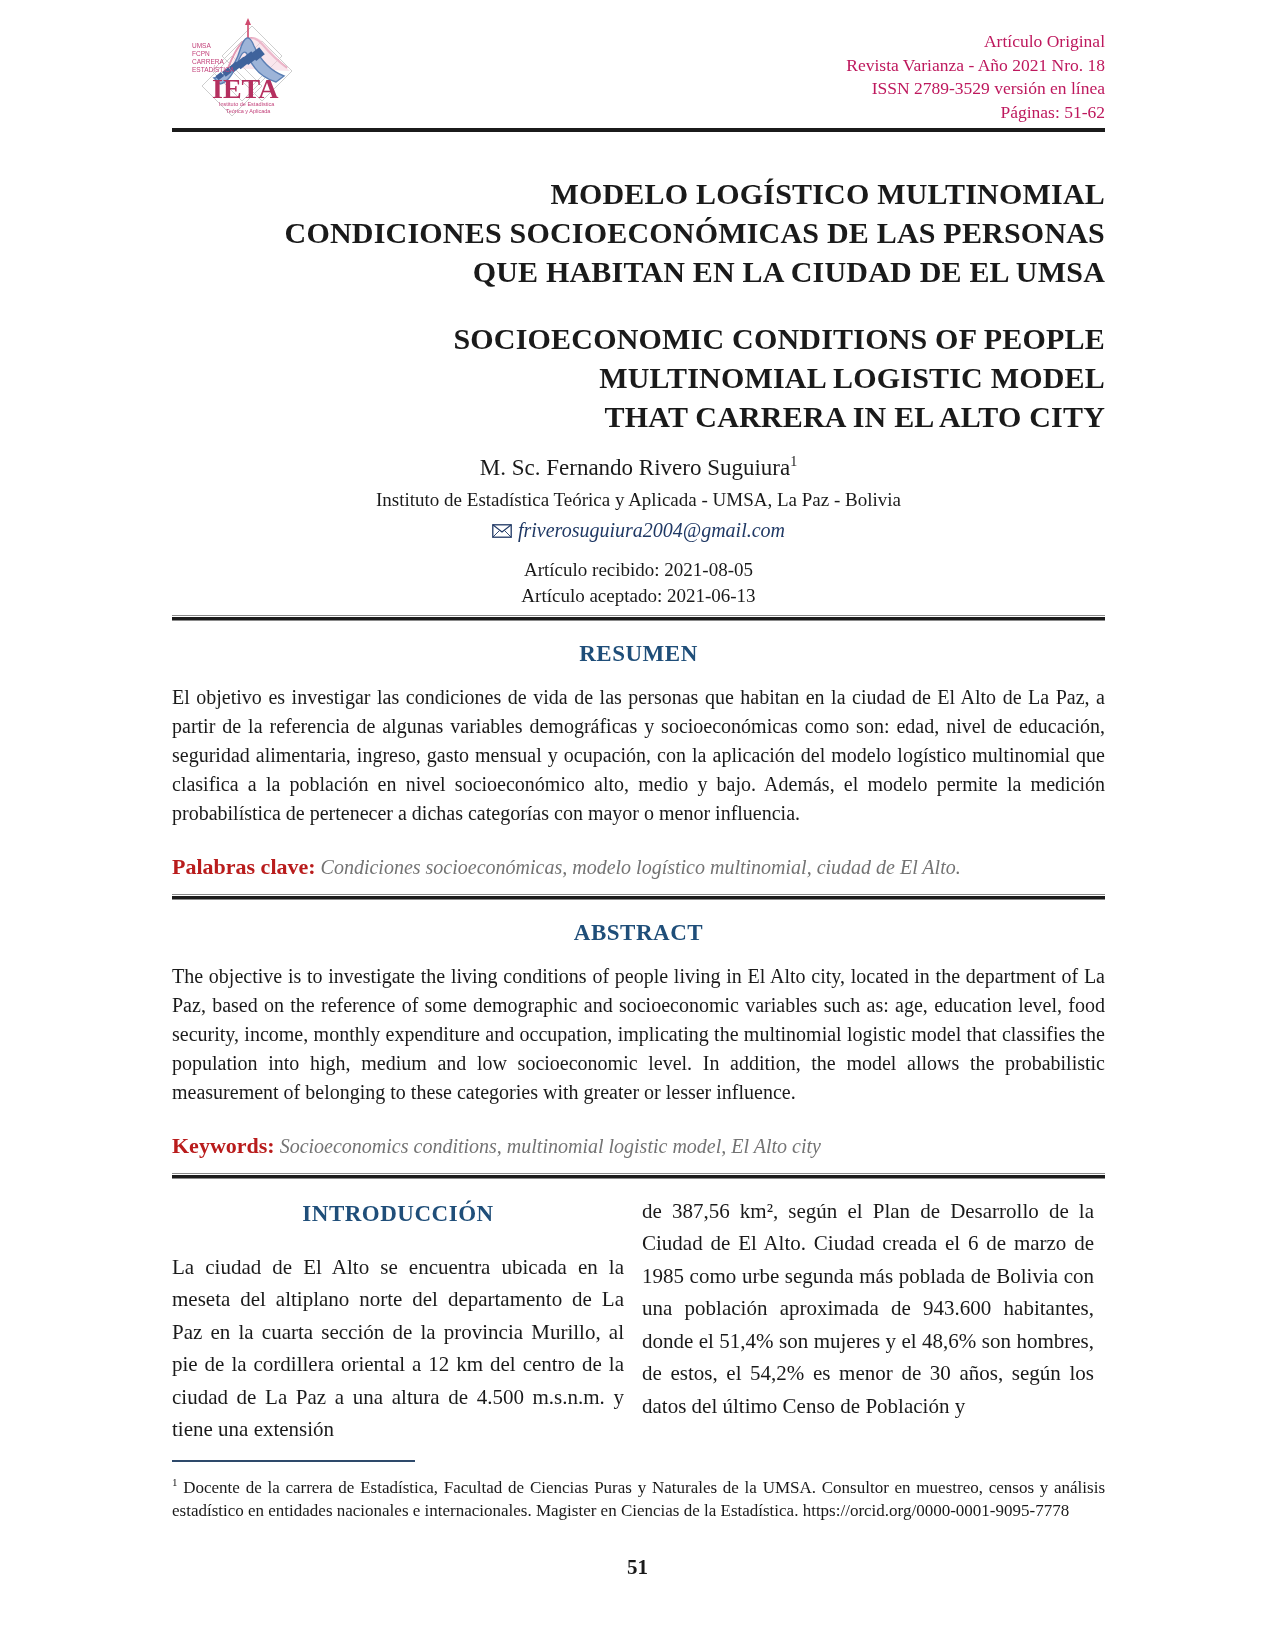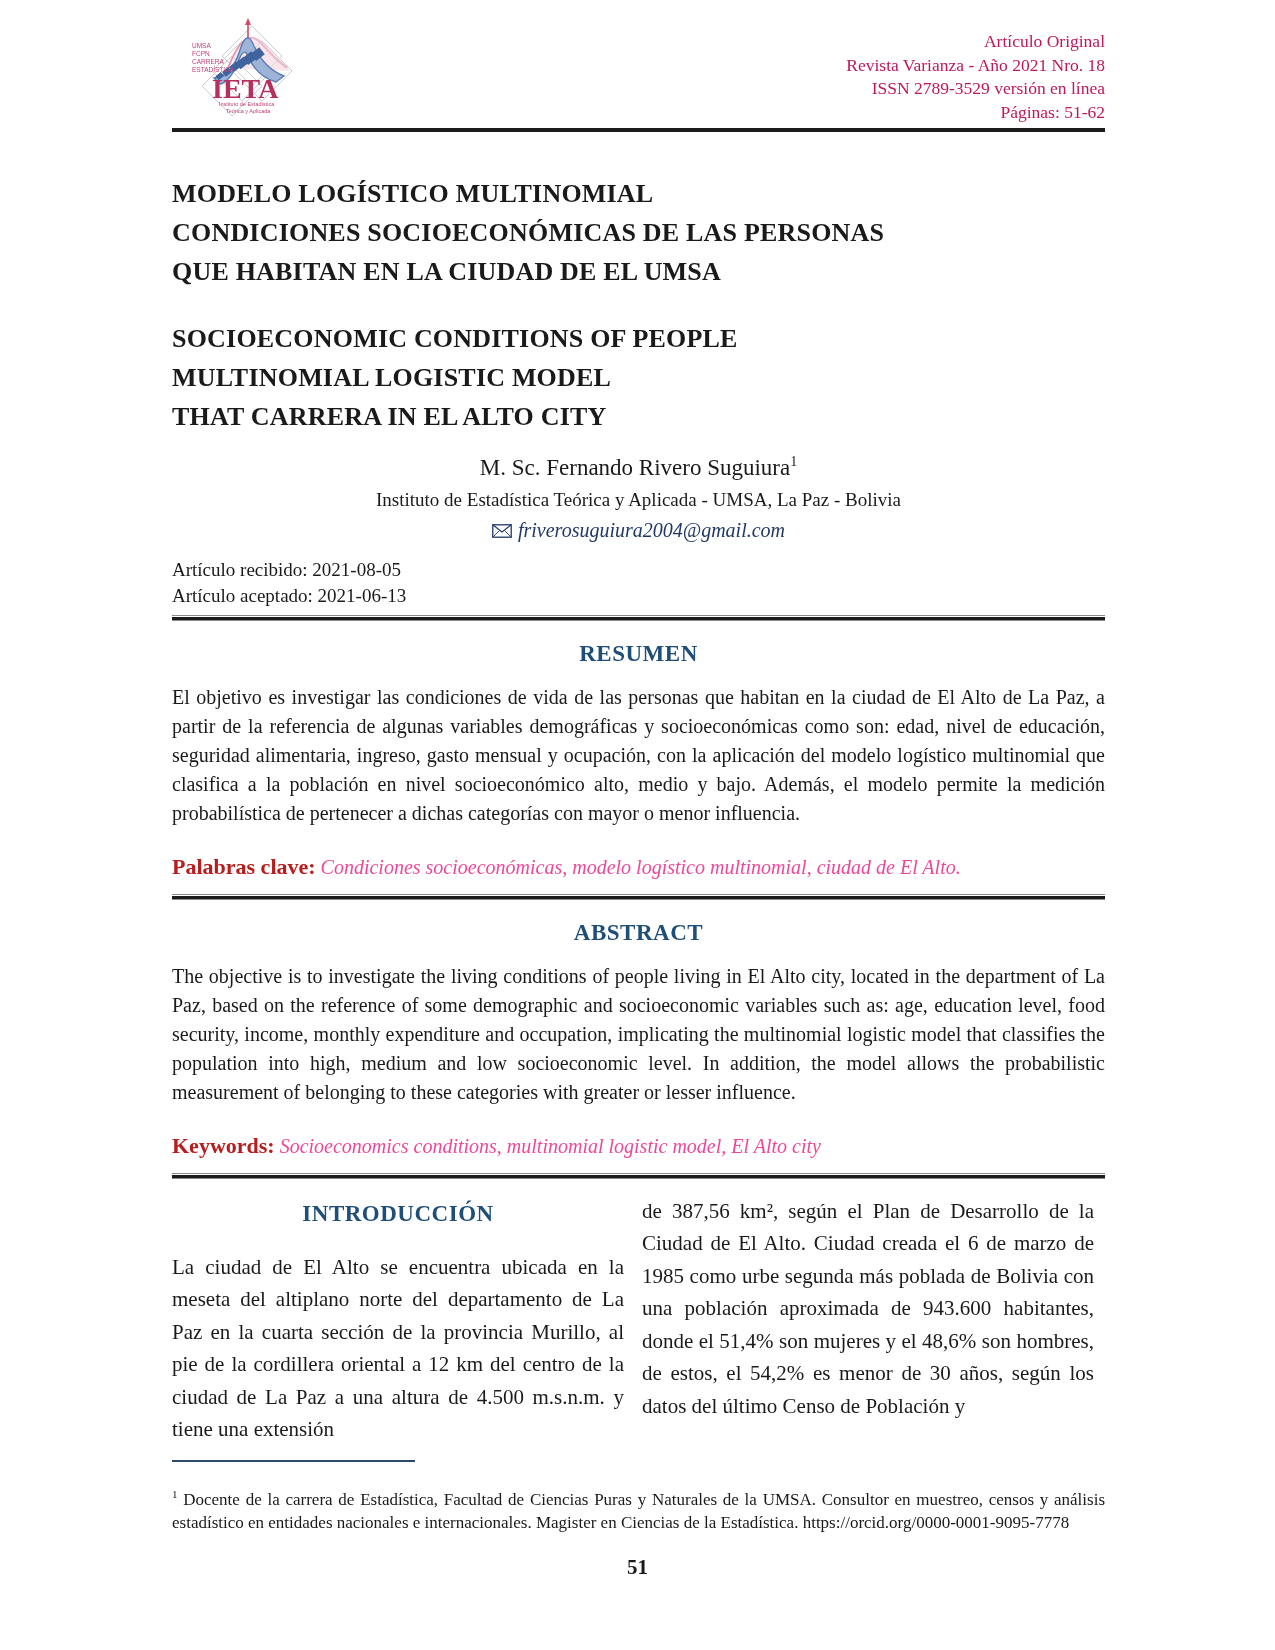--- a/index.html
+++ b/index.html
@@ -20,52 +20,52 @@
 
   .rule-single { border:0; border-top:4px solid #1b1b1b; margin-top:4px; }
   .rule-double {
     height:6px; margin:0;
     border-top:1.5px solid #8a8a8a;
     border-bottom:1.5px solid #8a8a8a;
     background:linear-gradient(#ffffff 0 1px, #1b1b1b 1px 5px, #ffffff 5px 6px);
   }
 
   
-  .title-block { text-align:left; font-weight:bold; font-size:26px; line-height:39px; letter-spacing:0.2px; }
+  .title-block { text-align:right; font-weight:bold; font-size:30px; line-height:39px; letter-spacing:0.2px; }
   .title-es { margin-top:42px; }
   .title-en { margin-top:28px; }
 
   .author-line { text-align:center; font-size:23px; margin-top:18px; }
   .author-line sup { font-size:14px; }
   .affiliation-line { text-align:center; font-size:19px; margin-top:8px; }
   .email-line { text-align:center; font-size:20px; font-style:italic; color:#1f3864; margin-top:8px; }
   .email-line .env-icon { display:inline-block; vertical-align:-1px; margin-right:6px; }
 
-  .dates-block { text-align:left; font-size:19px; line-height:26px; margin-top:14px; }
+  .dates-block { text-align:center; font-size:19px; line-height:26px; margin-top:14px; }
 
   
   .section-heading { text-align:center; color:#1f4e79; font-weight:bold; font-size:23px; letter-spacing:0.5px; margin-top:20px; }
 
   .para { text-align:justify; font-size:20px; line-height:29px; margin-top:16px; }
 
   .kw-line { margin-top:26px; margin-bottom:14px; font-size:20px; }
   .kw-label { color:#b91c1c; font-weight:bold; font-size:22px; }
-  .kw-text { font-style:italic; color:#ec4899; }
+  .kw-text { font-style:italic; color:#737373; }
 
   
   .twocol { display:flex; gap:18px; margin-top:14px; }
   .col { width:452px; }
   .col-heading { text-align:center; color:#1f4e79; font-weight:bold; font-size:23px; margin-top:8px; letter-spacing:0.5px; }
   .col-para { text-align:justify; font-size:21px; line-height:32.5px; }
   .col-left .col-para { margin-top:24px; }
   .col-right .col-para { margin-top:2px; }
 
   
   .footnote-sep { border:0; border-top:2.5px solid #2e4a6b; width:243px; margin-top:14px; }
-  .footnote { font-size:17px; line-height:24px; margin-top:20px; text-align:justify; }
+  .footnote { font-size:17px; line-height:24px; margin-top:8px; text-align:justify; }
   .footnote sup { font-size:11px; }
 
   .page-number { position:absolute; bottom:70px; left:0; width:100%; text-align:center; font-weight:bold; font-size:21px; }
 
   
   .logo-svg { width:150px; height:100px; display:block; }
 </style>
 </head>
 <body>
 

